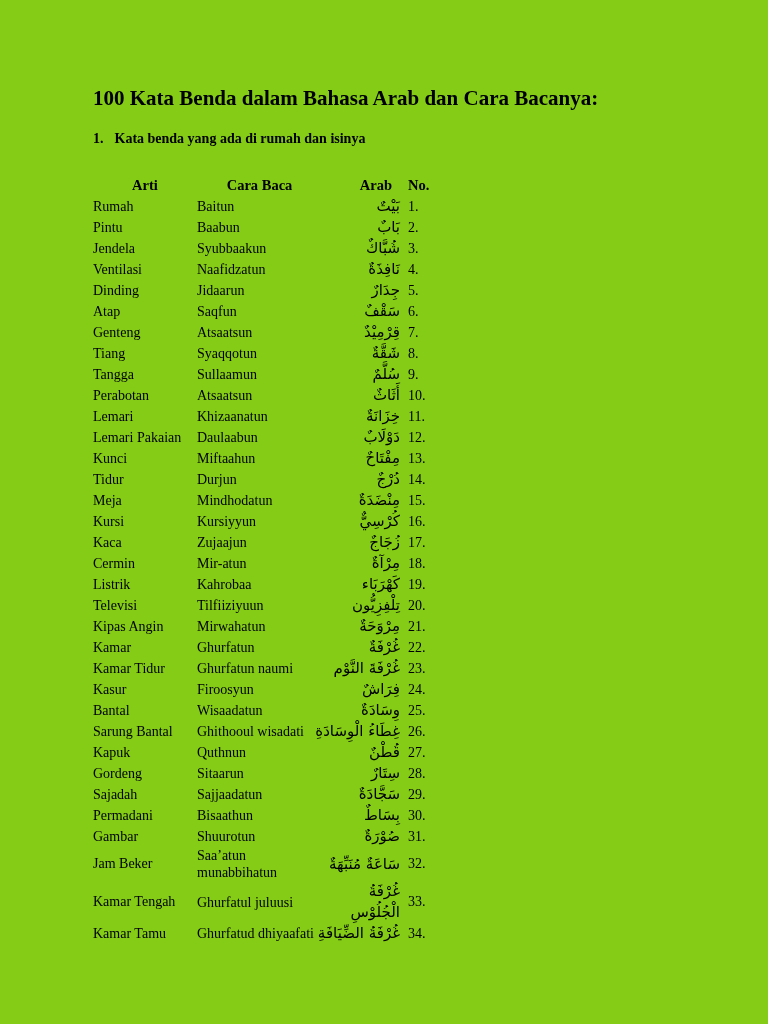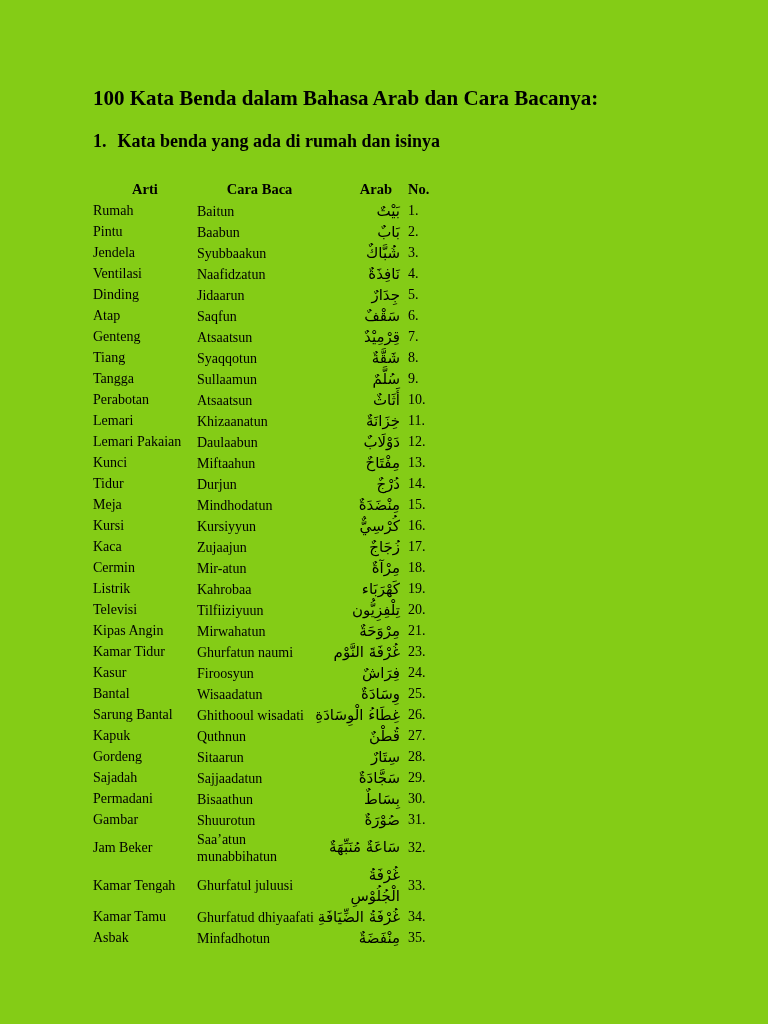--- a/index.html
+++ b/index.html
@@ -15,21 +15,21 @@
     overflow: hidden;
   }
   .title {
     margin: 0;
     font-size: 21px;
     line-height: 1.15;
     font-weight: bold;
   }
   .section-heading {
     margin-top: 21px;
-    font-size: 18px;
+    font-size: 14px;
     line-height: 1.15;
     font-weight: bold;
   }
   .sec-num { margin-right: 11px; }
 
   table.vocab {
     margin-top: 27px;
     border-collapse: collapse;
     table-layout: fixed;
     width: 352px;
@@ -222,20 +222,26 @@
     <td class="c-no">20.</td>
   </tr>
 
   <tr class="vrow">
     <td class="c-arti">Kipas Angin</td>
     <td class="c-cara">Mirwahatun</td>
     <td class="c-arab">مِرْوَحَةٌ</td>
     <td class="c-no">21.</td>
   </tr>
 
+  <tr class="vrow">
+    <td class="c-arti">Kamar</td>
+    <td class="c-cara">Ghurfatun</td>
+    <td class="c-arab">غُرْفَةٌ</td>
+    <td class="c-no">22.</td>
+  </tr>
 
   <tr class="vrow">
     <td class="c-arti">Kamar Tidur</td>
     <td class="c-cara">Ghurfatun naumi</td>
     <td class="c-arab">غُرْفَةَ النَّوْم</td>
     <td class="c-no">23.</td>
   </tr>
 
   <tr class="vrow">
     <td class="c-arti">Kasur</td>
@@ -309,21 +315,15 @@
     <td class="c-no">33.</td>
   </tr>
 
   <tr class="vrow">
     <td class="c-arti">Kamar Tamu</td>
     <td class="c-cara">Ghurfatud dhiyaafati</td>
     <td class="c-arab">غُرْفَةُ الضِّيَافَةِ</td>
     <td class="c-no">34.</td>
   </tr>
 
-  <tr class="vrow">
-    <td class="c-arti">Asbak</td>
-    <td class="c-cara">Minfadhotun</td>
-    <td class="c-arab">مِنْفَضَةٌ</td>
-    <td class="c-no">35.</td>
-  </tr>
 </tbody>
   </table>
 </div>
 
 </body></html>

